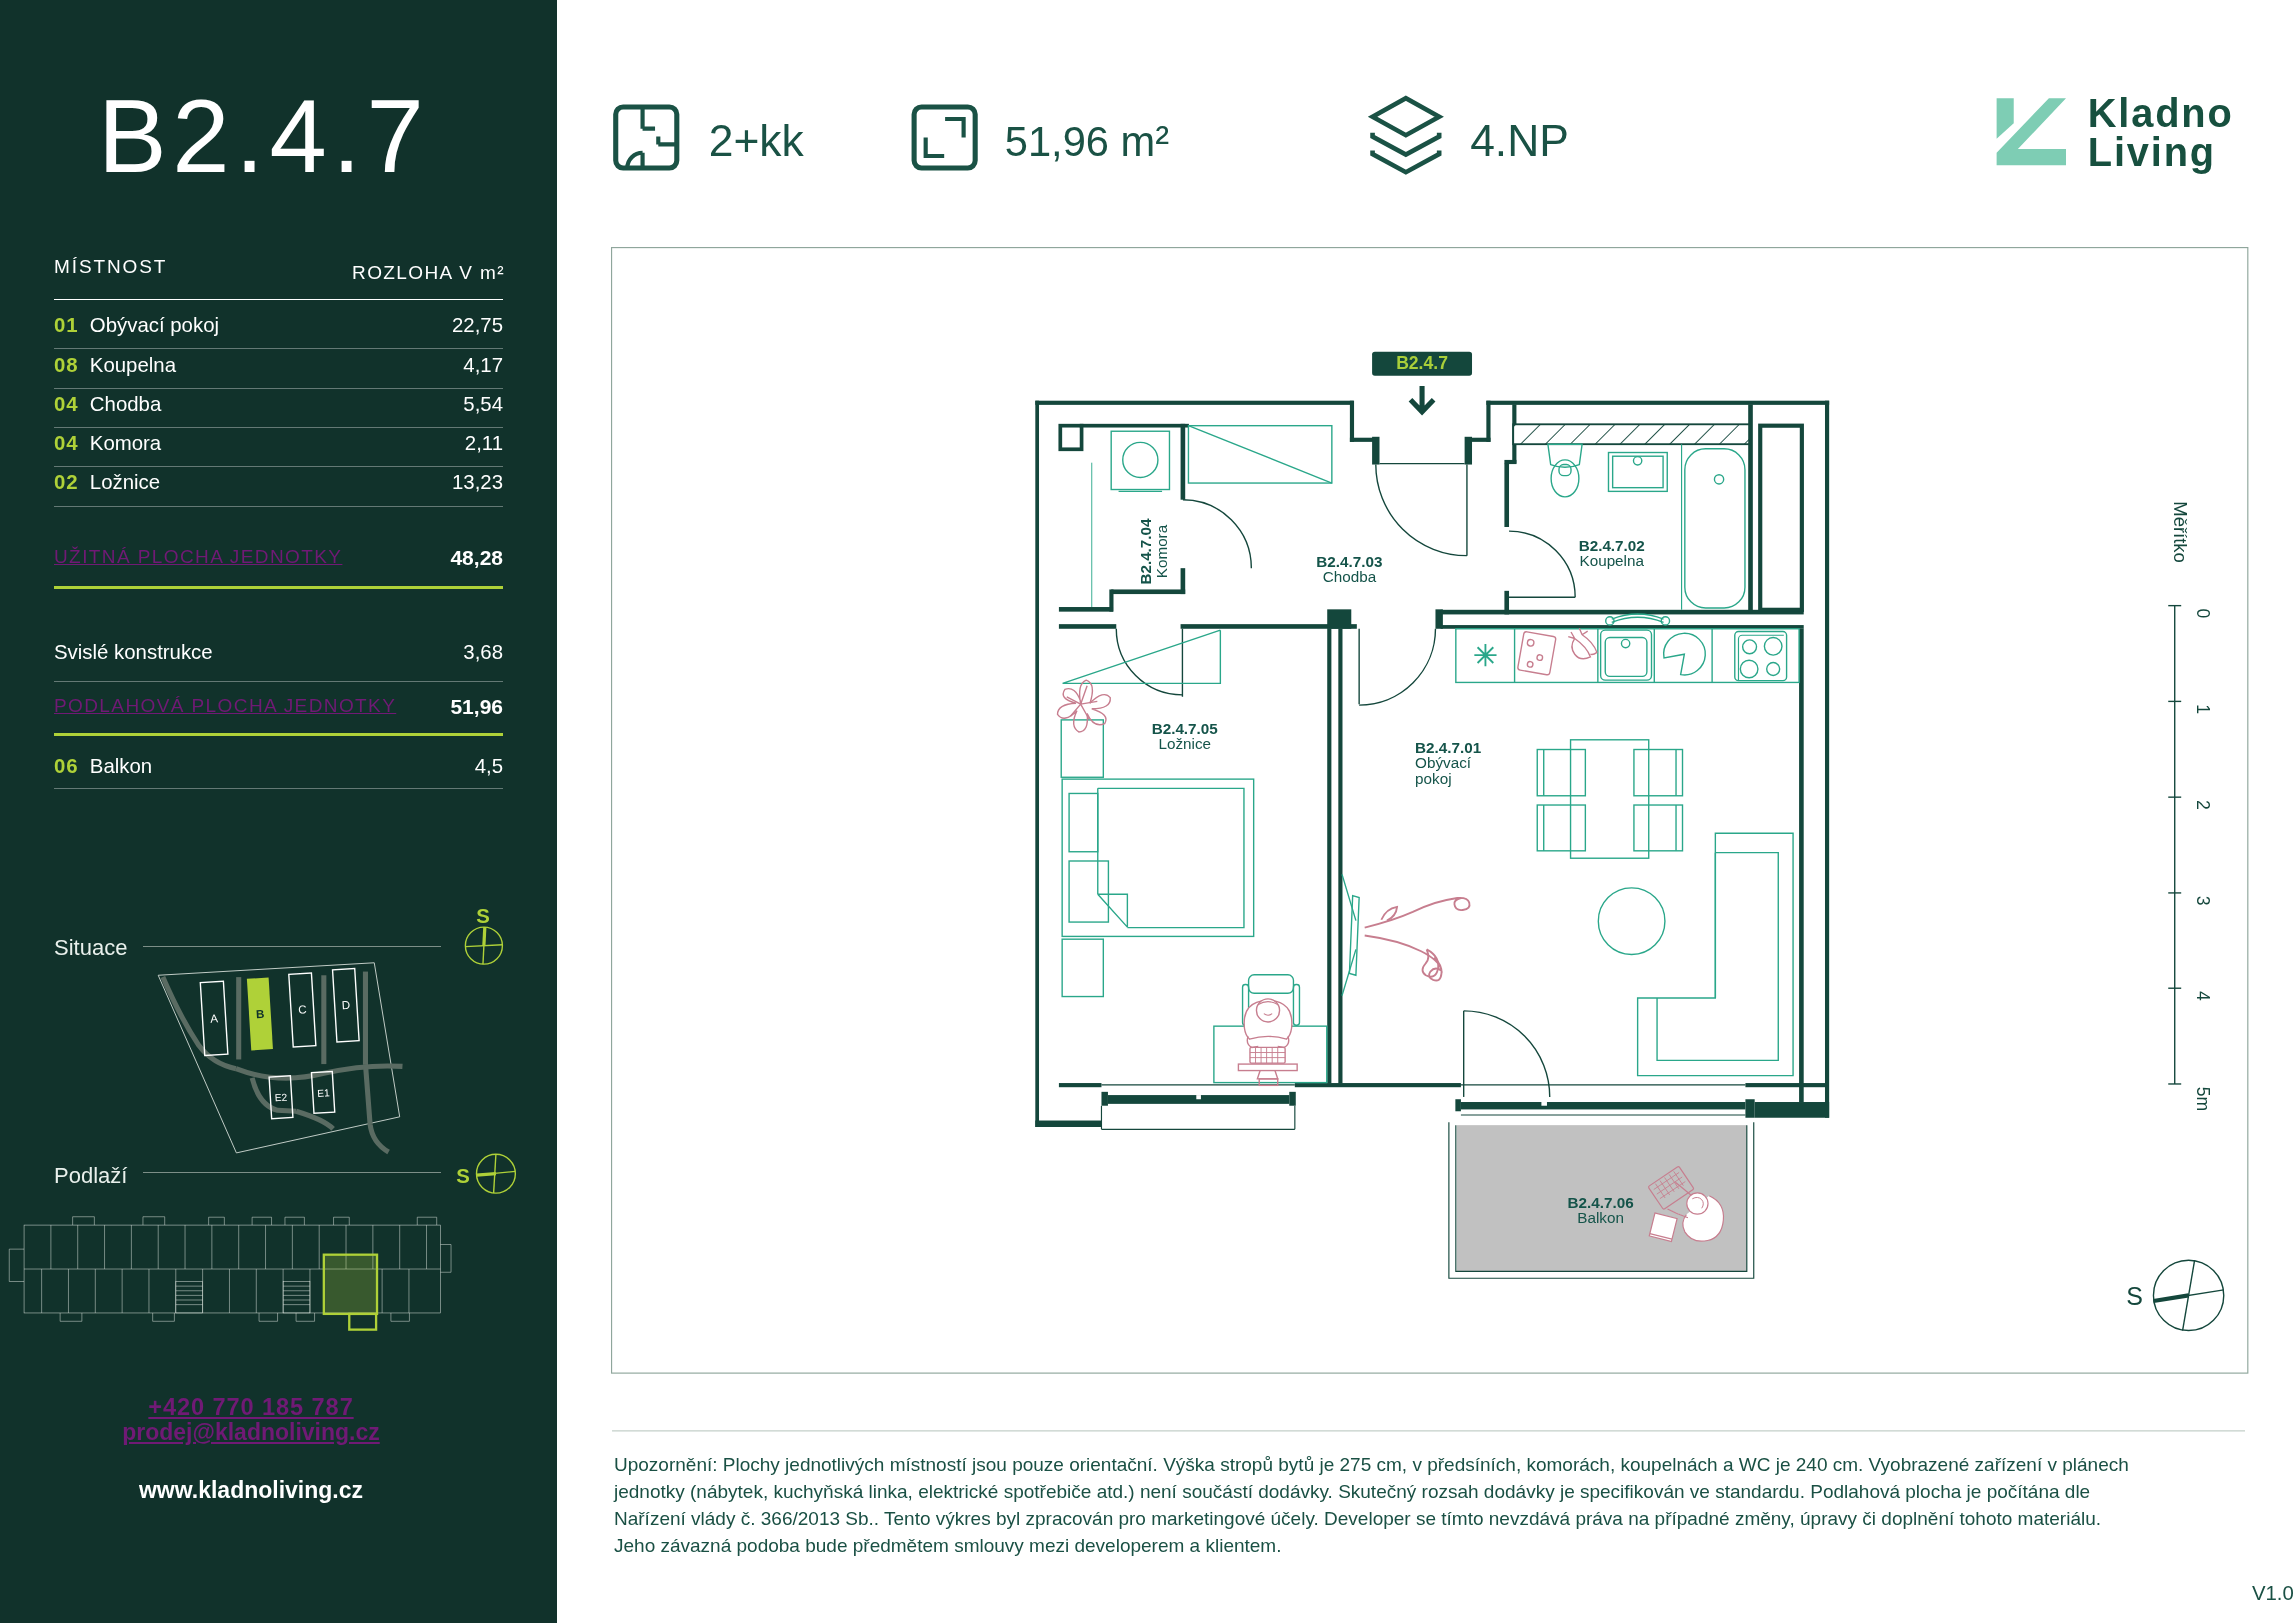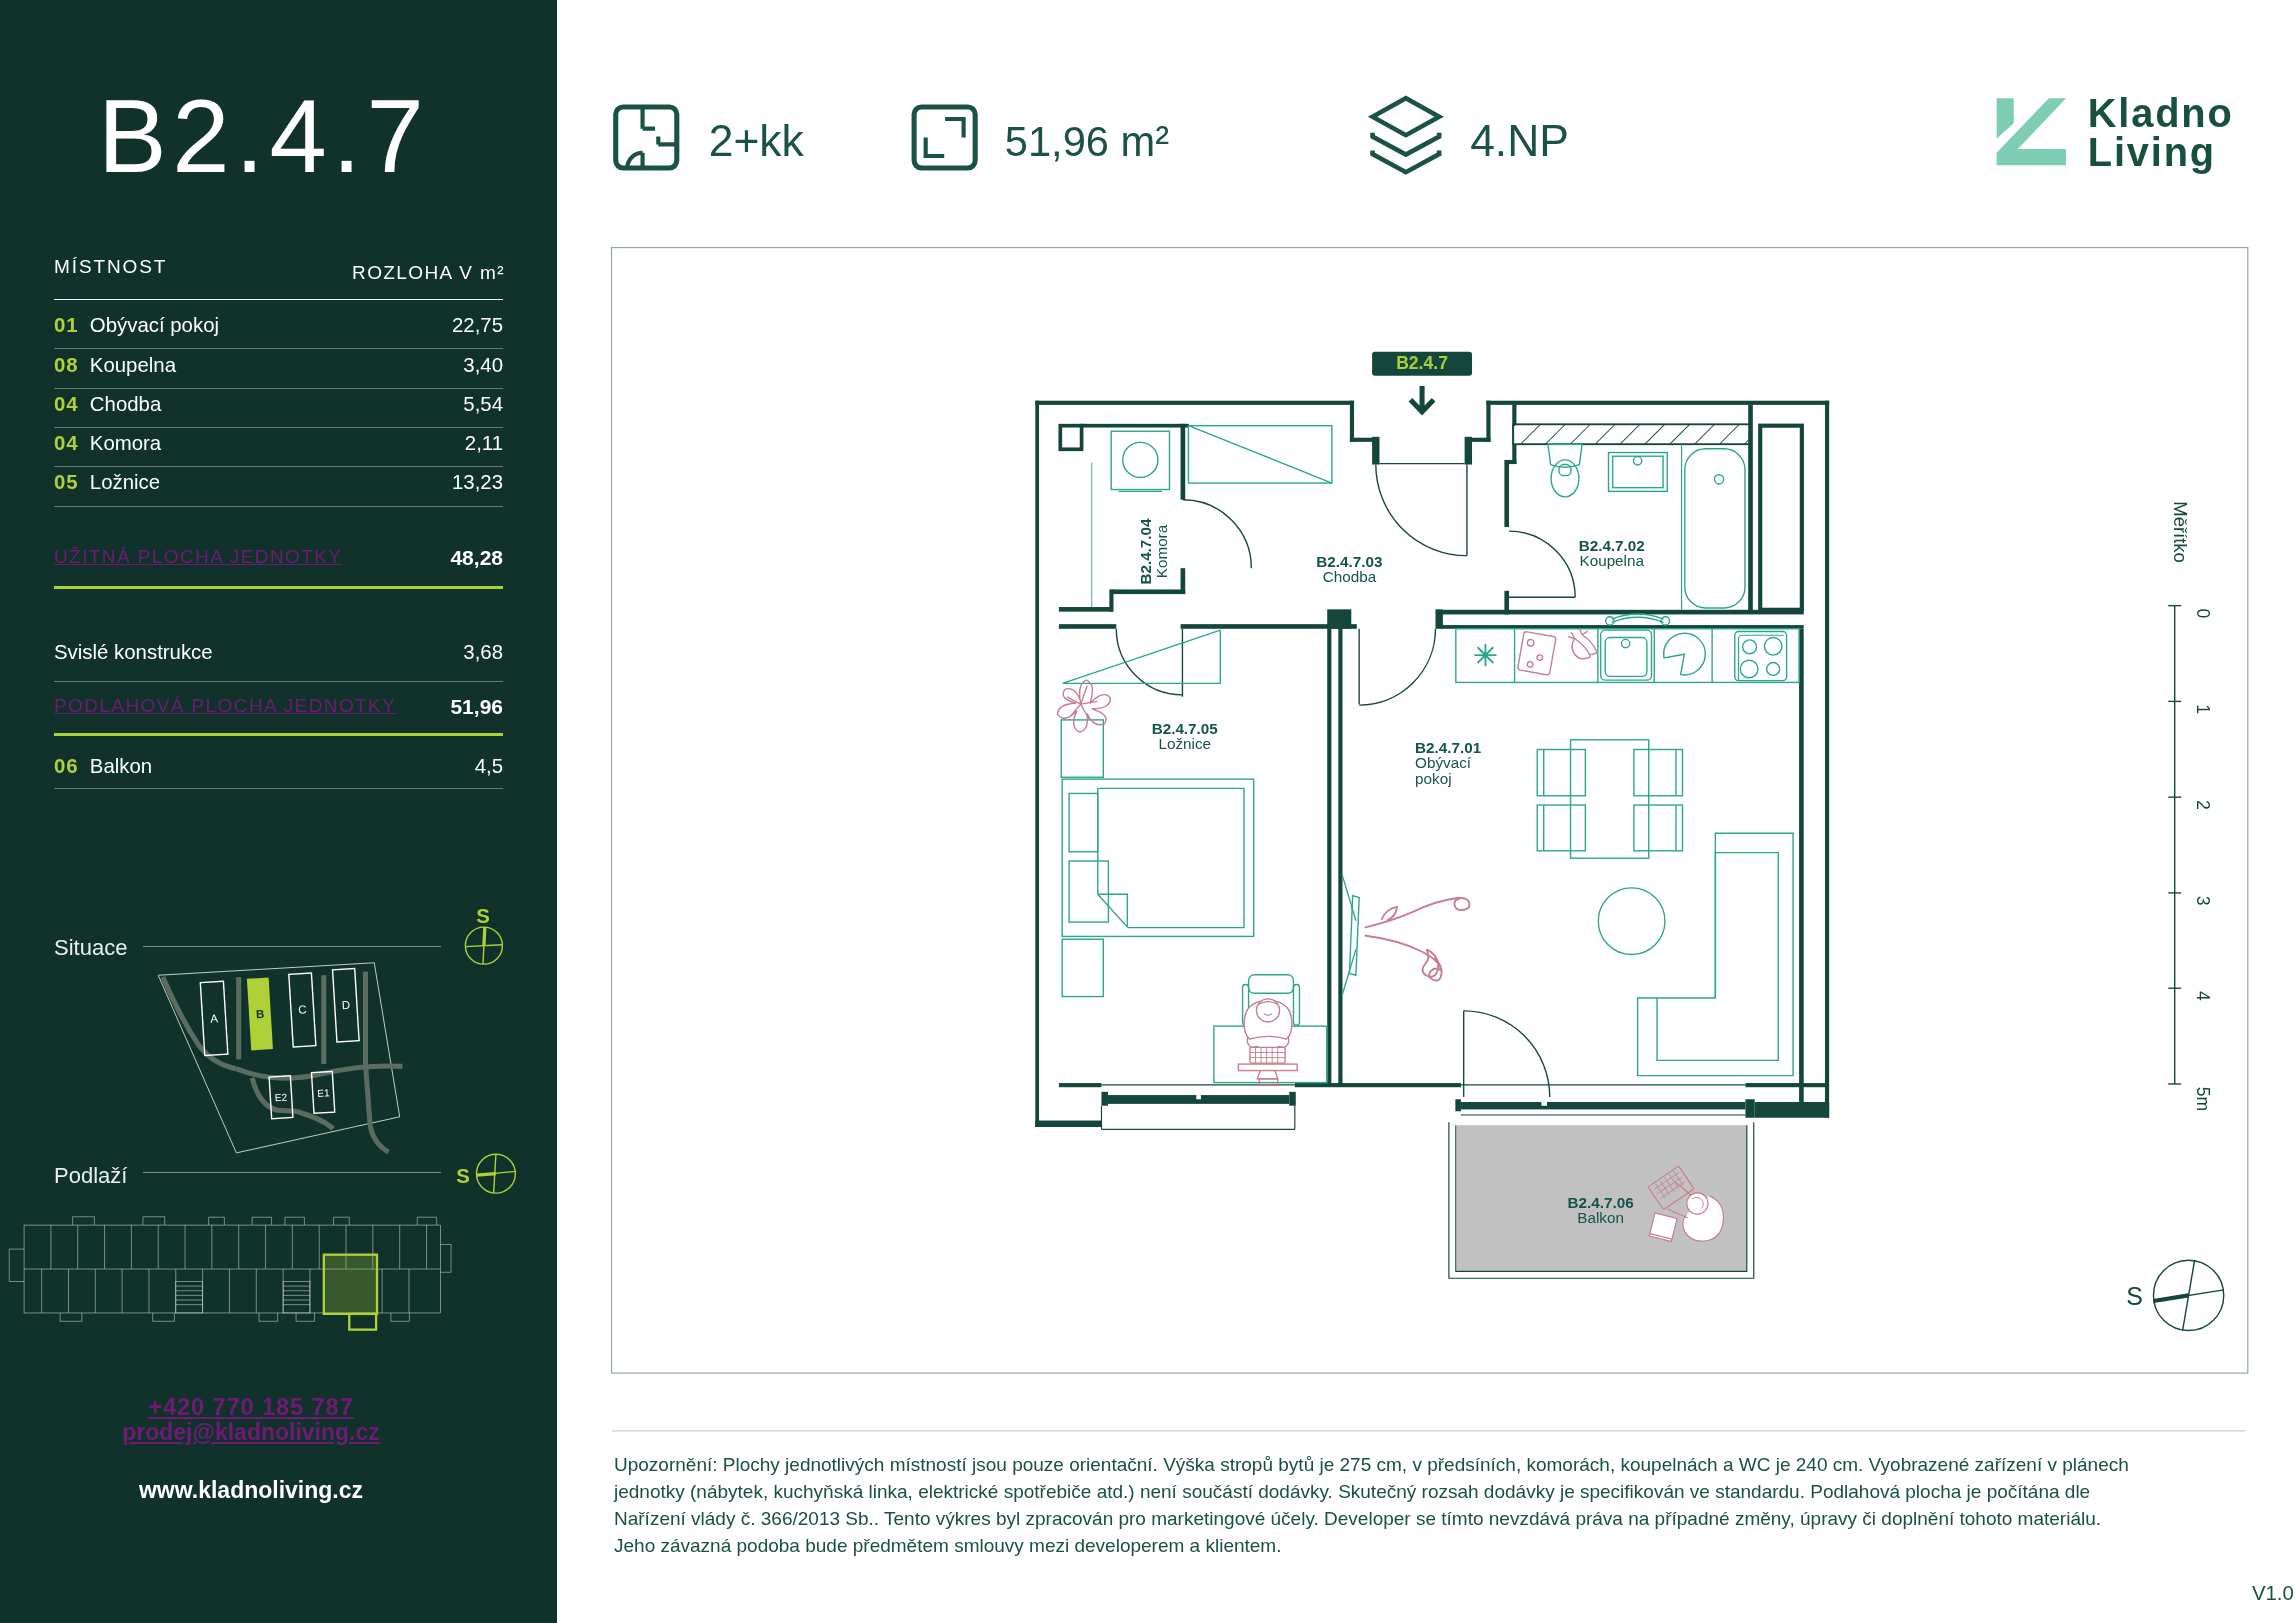--- a/index.html
+++ b/index.html
@@ -18,27 +18,27 @@
 <div class="abs" style="left:0;top:0;width:557px;height:1623px;background:#11322B"></div>
 
 <div class="abs wh" style="left:98px;top:78px;font-size:103px;font-weight:500;letter-spacing:5.6px;">B2.4.7</div>
 
 <div class="abs wh" style="left:54px;top:256px;font-size:19px;letter-spacing:1.9px;">MÍSTNOST</div>
 <div class="abs wh" style="left:56px;top:262px;width:449px;font-size:19px;letter-spacing:1.4px;text-align:right;">ROZLOHA V m²</div>
 <div class="abs" style="left:54px;top:299px;width:449px;height:1.4px;background:#fff;"></div>
 
 <div class="row" style="top:314px;"><span class="num">01</span>&nbsp; Obývací pokoj<span class="val">22,75</span></div>
 <div class="sep" style="top:348px;"></div>
-<div class="row" style="top:354px;"><span class="num">08</span>&nbsp; Koupelna<span class="val">3,40</span></div>
+<div class="row" style="top:354px;"><span class="num">08</span>&nbsp; Koupelna<span class="val">4,17</span></div>
 <div class="sep" style="top:388px;"></div>
 <div class="row" style="top:393px;"><span class="num">04</span>&nbsp; Chodba<span class="val">5,54</span></div>
 <div class="sep" style="top:427px;"></div>
 <div class="row" style="top:432px;"><span class="num">04</span>&nbsp; Komora<span class="val">2,11</span></div>
 <div class="sep" style="top:466px;"></div>
-<div class="row" style="top:471px;"><span class="num">05</span>&nbsp; Ložnice<span class="val">13,23</span></div>
+<div class="row" style="top:471px;"><span class="num">02</span>&nbsp; Ložnice<span class="val">13,23</span></div>
 <div class="sep" style="top:506px;"></div>
 
 <div class="row" style="top:546px;font-size:19px;"><span class="lime" style="letter-spacing:1.4px;">UŽITNÁ PLOCHA JEDNOTKY</span><span class="val" style="font-weight:bold;font-size:21px;">48,28</span></div>
 <div class="limeline" style="top:586px;"></div>
 
 <div class="row" style="top:641px;">Svislé konstrukce<span class="val">3,68</span></div>
 <div class="sep" style="top:681px;"></div>
 
 <div class="row" style="top:695px;font-size:19px;"><span class="lime" style="letter-spacing:1.4px;">PODLAHOVÁ PLOCHA JEDNOTKY</span><span class="val" style="font-weight:bold;font-size:21px;">51,96</span></div>
 <div class="limeline" style="top:733px;"></div>

